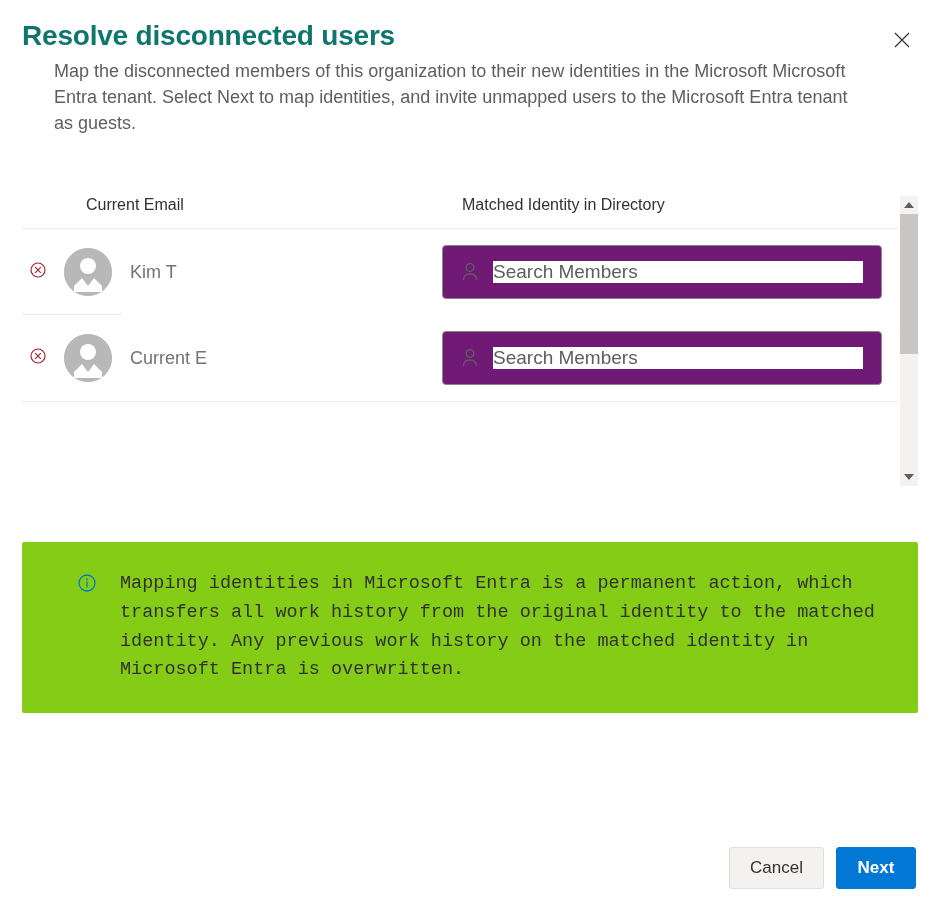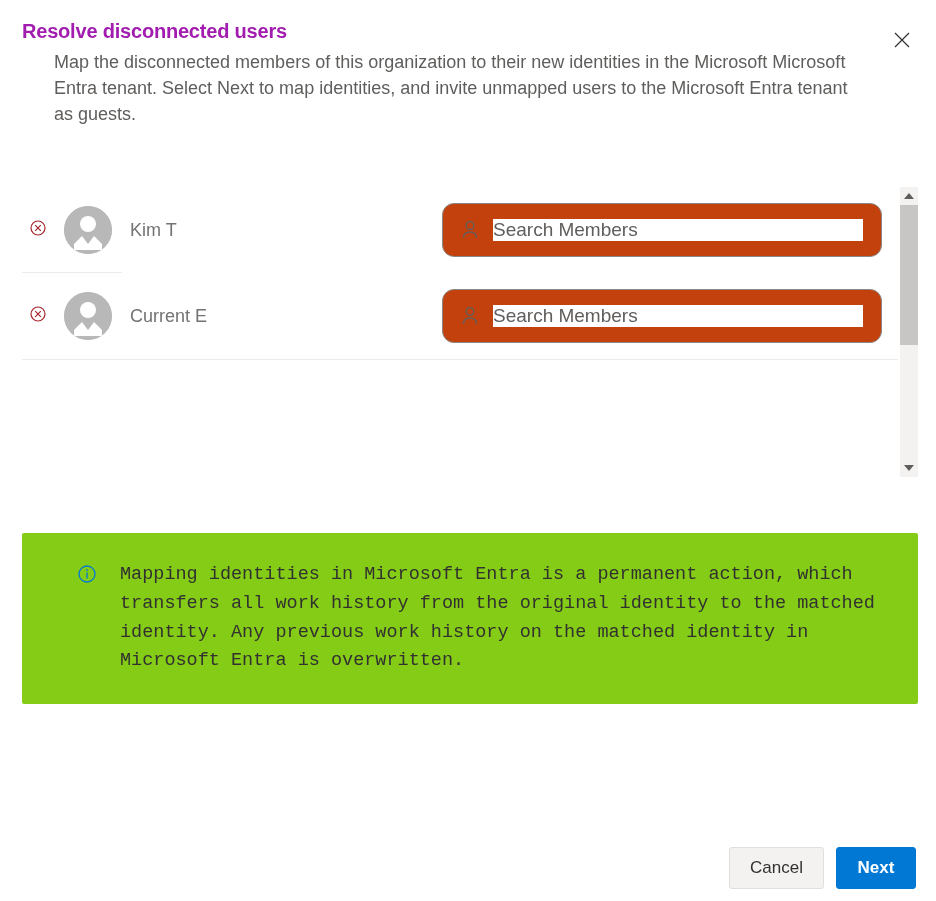--- a/index.html
+++ b/index.html
@@ -25,23 +25,23 @@
     .header {
       display: flex;
       align-items: flex-start;
       justify-content: space-between;
       margin-bottom: 10px;
     }
     .header-text {
       flex: 1;
     }
     .title {
-      font-size: 20px;
+      font-size: 28px;
       font-weight: 600;
-      color: #a21caf;
+      color: #0f766e;
       margin-bottom: 6px;
       letter-spacing: -0.2px;
     }
     .subtitle {
       font-size: 18px;
       color: #605e5c;
       line-height: 1.45;
       max-width: 800px;
       margin-left: 32px;
     }
@@ -126,24 +126,24 @@
       margin-top: -1px;
     }
     .search-wrapper {
       flex: 1;
       max-width: 440px;
     }
     .search-box {
       display: flex;
       align-items: center;
       border: 1px solid #8a8886;
-      border-radius: 12px;
+      border-radius: 4px;
       height: 54px;
       padding: 0 18px;
-      background: #c2410c;
+      background: #701a75;
     }
     .search-box svg {
       color: #605e5c;
       margin-right: 14px;
       flex-shrink: 0;
     }
     .search-input {
       border: none;
       outline: none;
       font-size: 19px;
@@ -247,20 +247,24 @@
     <button class="close-btn">
       <svg viewBox="0 0 16 16" fill="none" stroke="currentColor" stroke-width="1.2">
         <path d="M1 1 L15 15 M15 1 L1 15"></path>
       </svg>
     </button>
   </div>
 
   <div class="scroll-area">
     <div class="scroll-content">
 
+      <div class="table-header">
+        <div class="col-email-header">Current Email</div>
+        <div class="col-matched-header">Matched Identity in Directory</div>
+      </div>
 
       <div class="user-row">
         <div class="user-left">
           <span class="remove-icon">
             <svg width="16" height="16" viewBox="0 0 16 16" fill="none" stroke="currentColor" stroke-width="1.2">
               <circle cx="8" cy="8" r="7"></circle>
               <path d="M5.2 5.2 L10.8 10.8 M10.8 5.2 L5.2 10.8"></path>
             </svg>
           </span>
           <span class="avatar">

